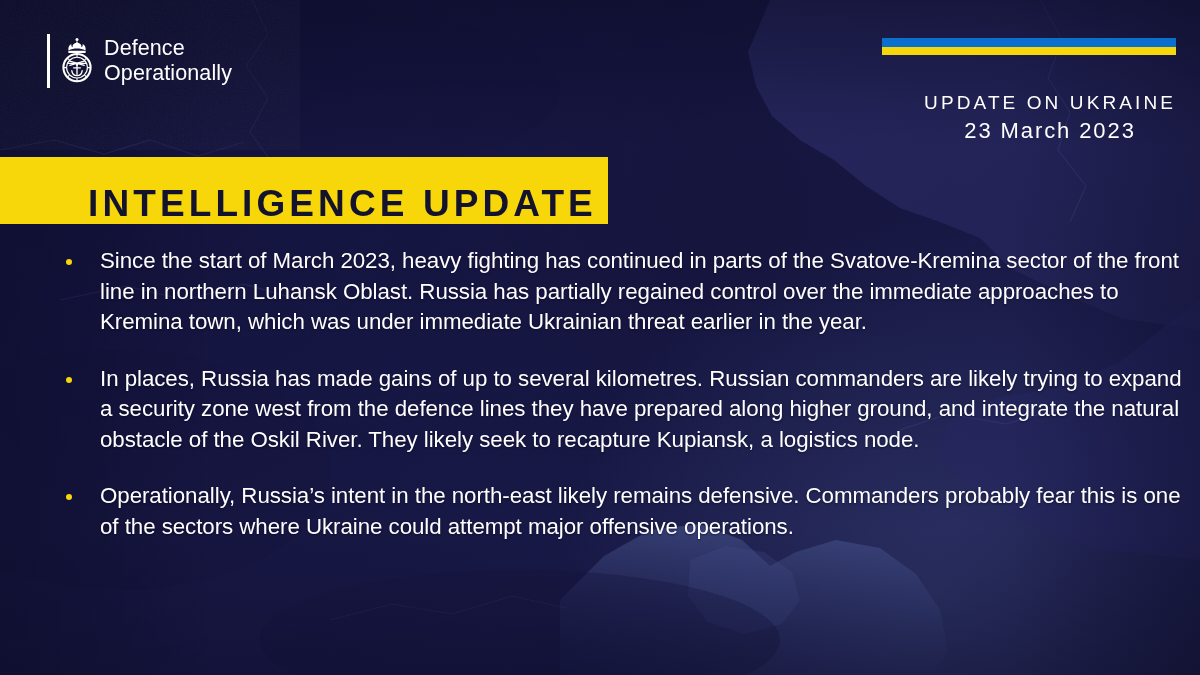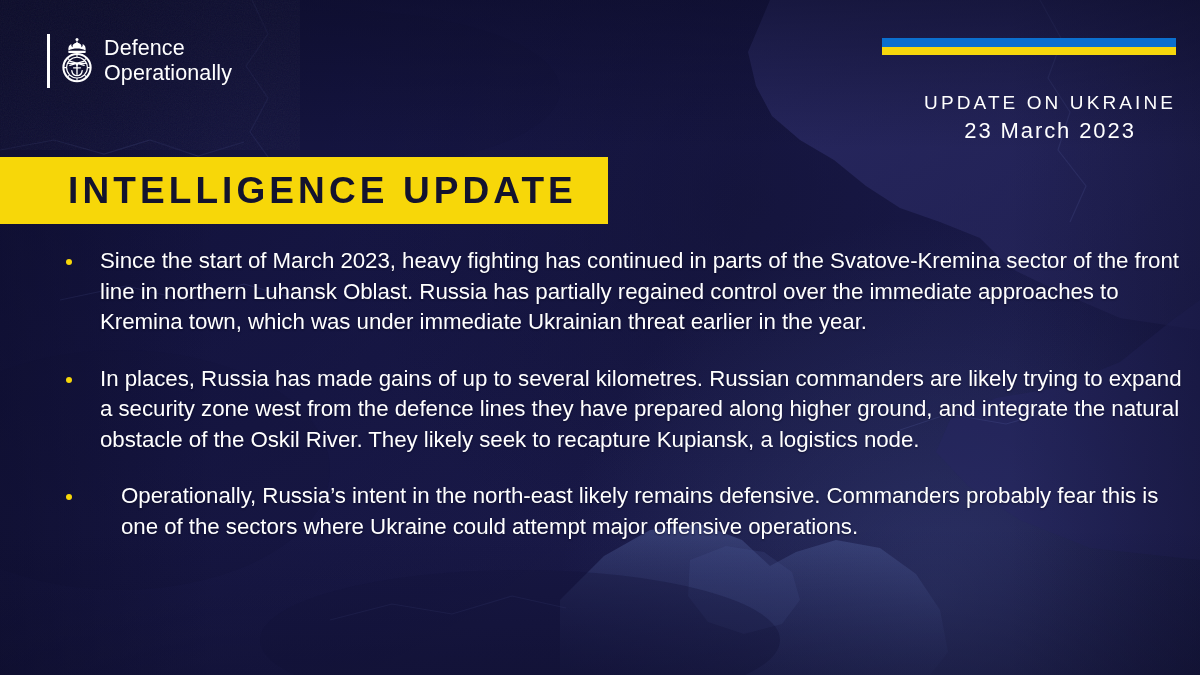--- a/index.html
+++ b/index.html
@@ -68,36 +68,36 @@
     letter-spacing:3.1px; white-space:nowrap;
   }
   .meta-date {
     font-size:22px; line-height:29px; font-weight:400;
     letter-spacing:1.9px; white-space:nowrap;
   }
 
   
   .banner {
     position:absolute; left:0; top:157px; width:608px; height:67px;
-    background:#f7d709; display:flex; align-items:center;
+    background:#f7d709; display:flex; align-items:flex-end;padding-left:20px;
   }
   .banner-text {
     margin-left:68px; color:#13132e;
     font-size:37px; font-weight:700; letter-spacing:4.1px;
     line-height:40px; white-space:nowrap;
   }
 
   
   .bullets { position:absolute; left:0; top:246px; width:1200px; }
   .bullet {
     display:flex; align-items:flex-start;
     padding:0 16px 0 66px;
     margin-bottom:26px;
   }
-  .bullet:last-child { margin-bottom:0;gap:21px; }
+  .bullet:last-child { margin-bottom:0; }
   .bullet-dot {
     flex:0 0 auto; width:6px; height:6px; border-radius:50%;
     background:#f7d709; margin-top:13px; margin-right:28px;
   }
   .bullet-text {
     flex:1 1 auto; color:#ffffff;
     font-size:22.3px; line-height:30.5px; font-weight:400;
     letter-spacing:-0.05px;
     text-shadow:0 1px 2px rgba(8,8,30,0.55);
   }

